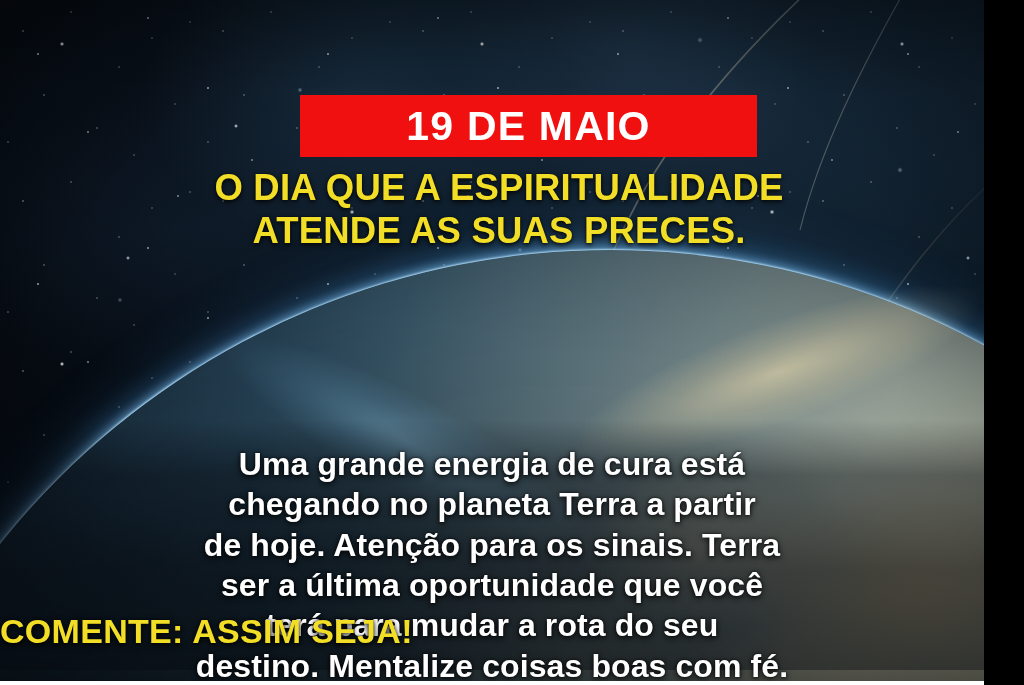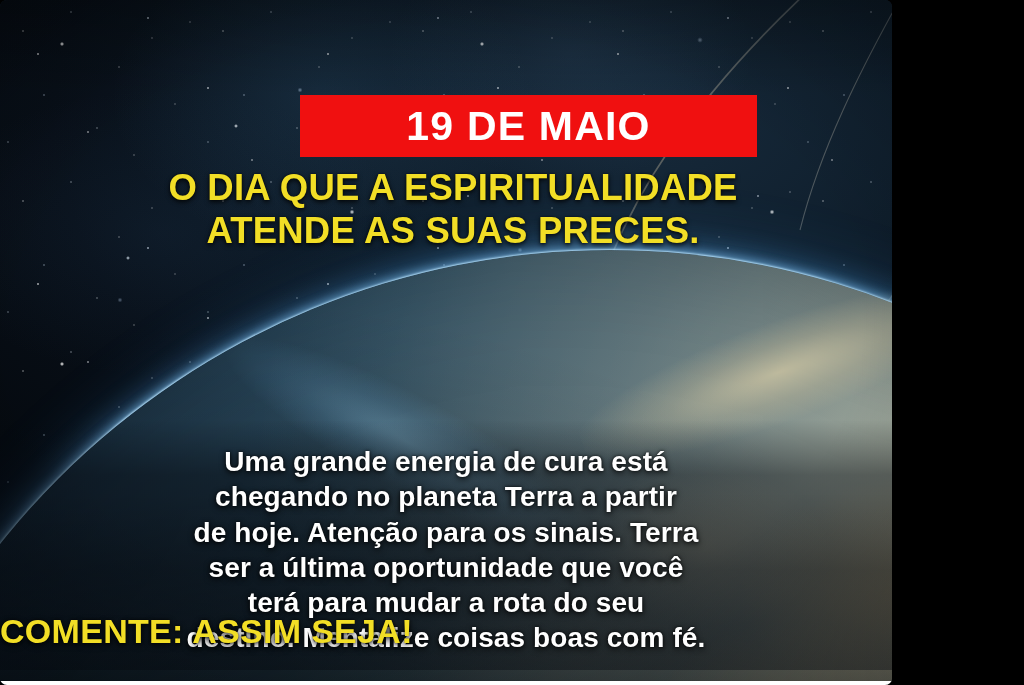--- a/index.html
+++ b/index.html
@@ -7,25 +7,24 @@
     margin: 0;
     padding: 0;
     background: #000;
   }
   body {
     font-family: "Liberation Sans", sans-serif;
   }
 
   .poster {
     position: relative;
-    width: 892px;
+    width: 984px;
     height: 685px;
     overflow: hidden;
     background: #05090f;
-    border-radius: 7px;
   }
 
   
   .space {
     position: absolute;
     inset: 0;
     background:
       radial-gradient(ellipse 820px 520px at 74% 18%, #16293a 0%, #0d1b28 42%, #080f18 74%, #050a10 100%),
       linear-gradient(160deg, #0b1825 0%, #0a1520 40%, #070d14 100%);
   }
@@ -248,21 +247,21 @@
   }
   .headline-line { display: block; white-space: nowrap; }
 
   .body-copy {
     position: absolute;
     left: 0;
     right: 0;
     top: 444px;
     text-align: center;
     color: #ffffff;
-    font-size: 28px;
+    font-size: 32px;
     font-weight: bold;
     line-height: 1.26;
     letter-spacing: 0.1px;
     text-shadow: 0 2px 6px rgba(0,0,0,0.9), 0 0 3px rgba(0,0,0,0.75);
     font-family: "Liberation Sans", sans-serif;
   }
   .body-line { display: block; white-space: nowrap; }
 
   .cta {
     position: absolute;

